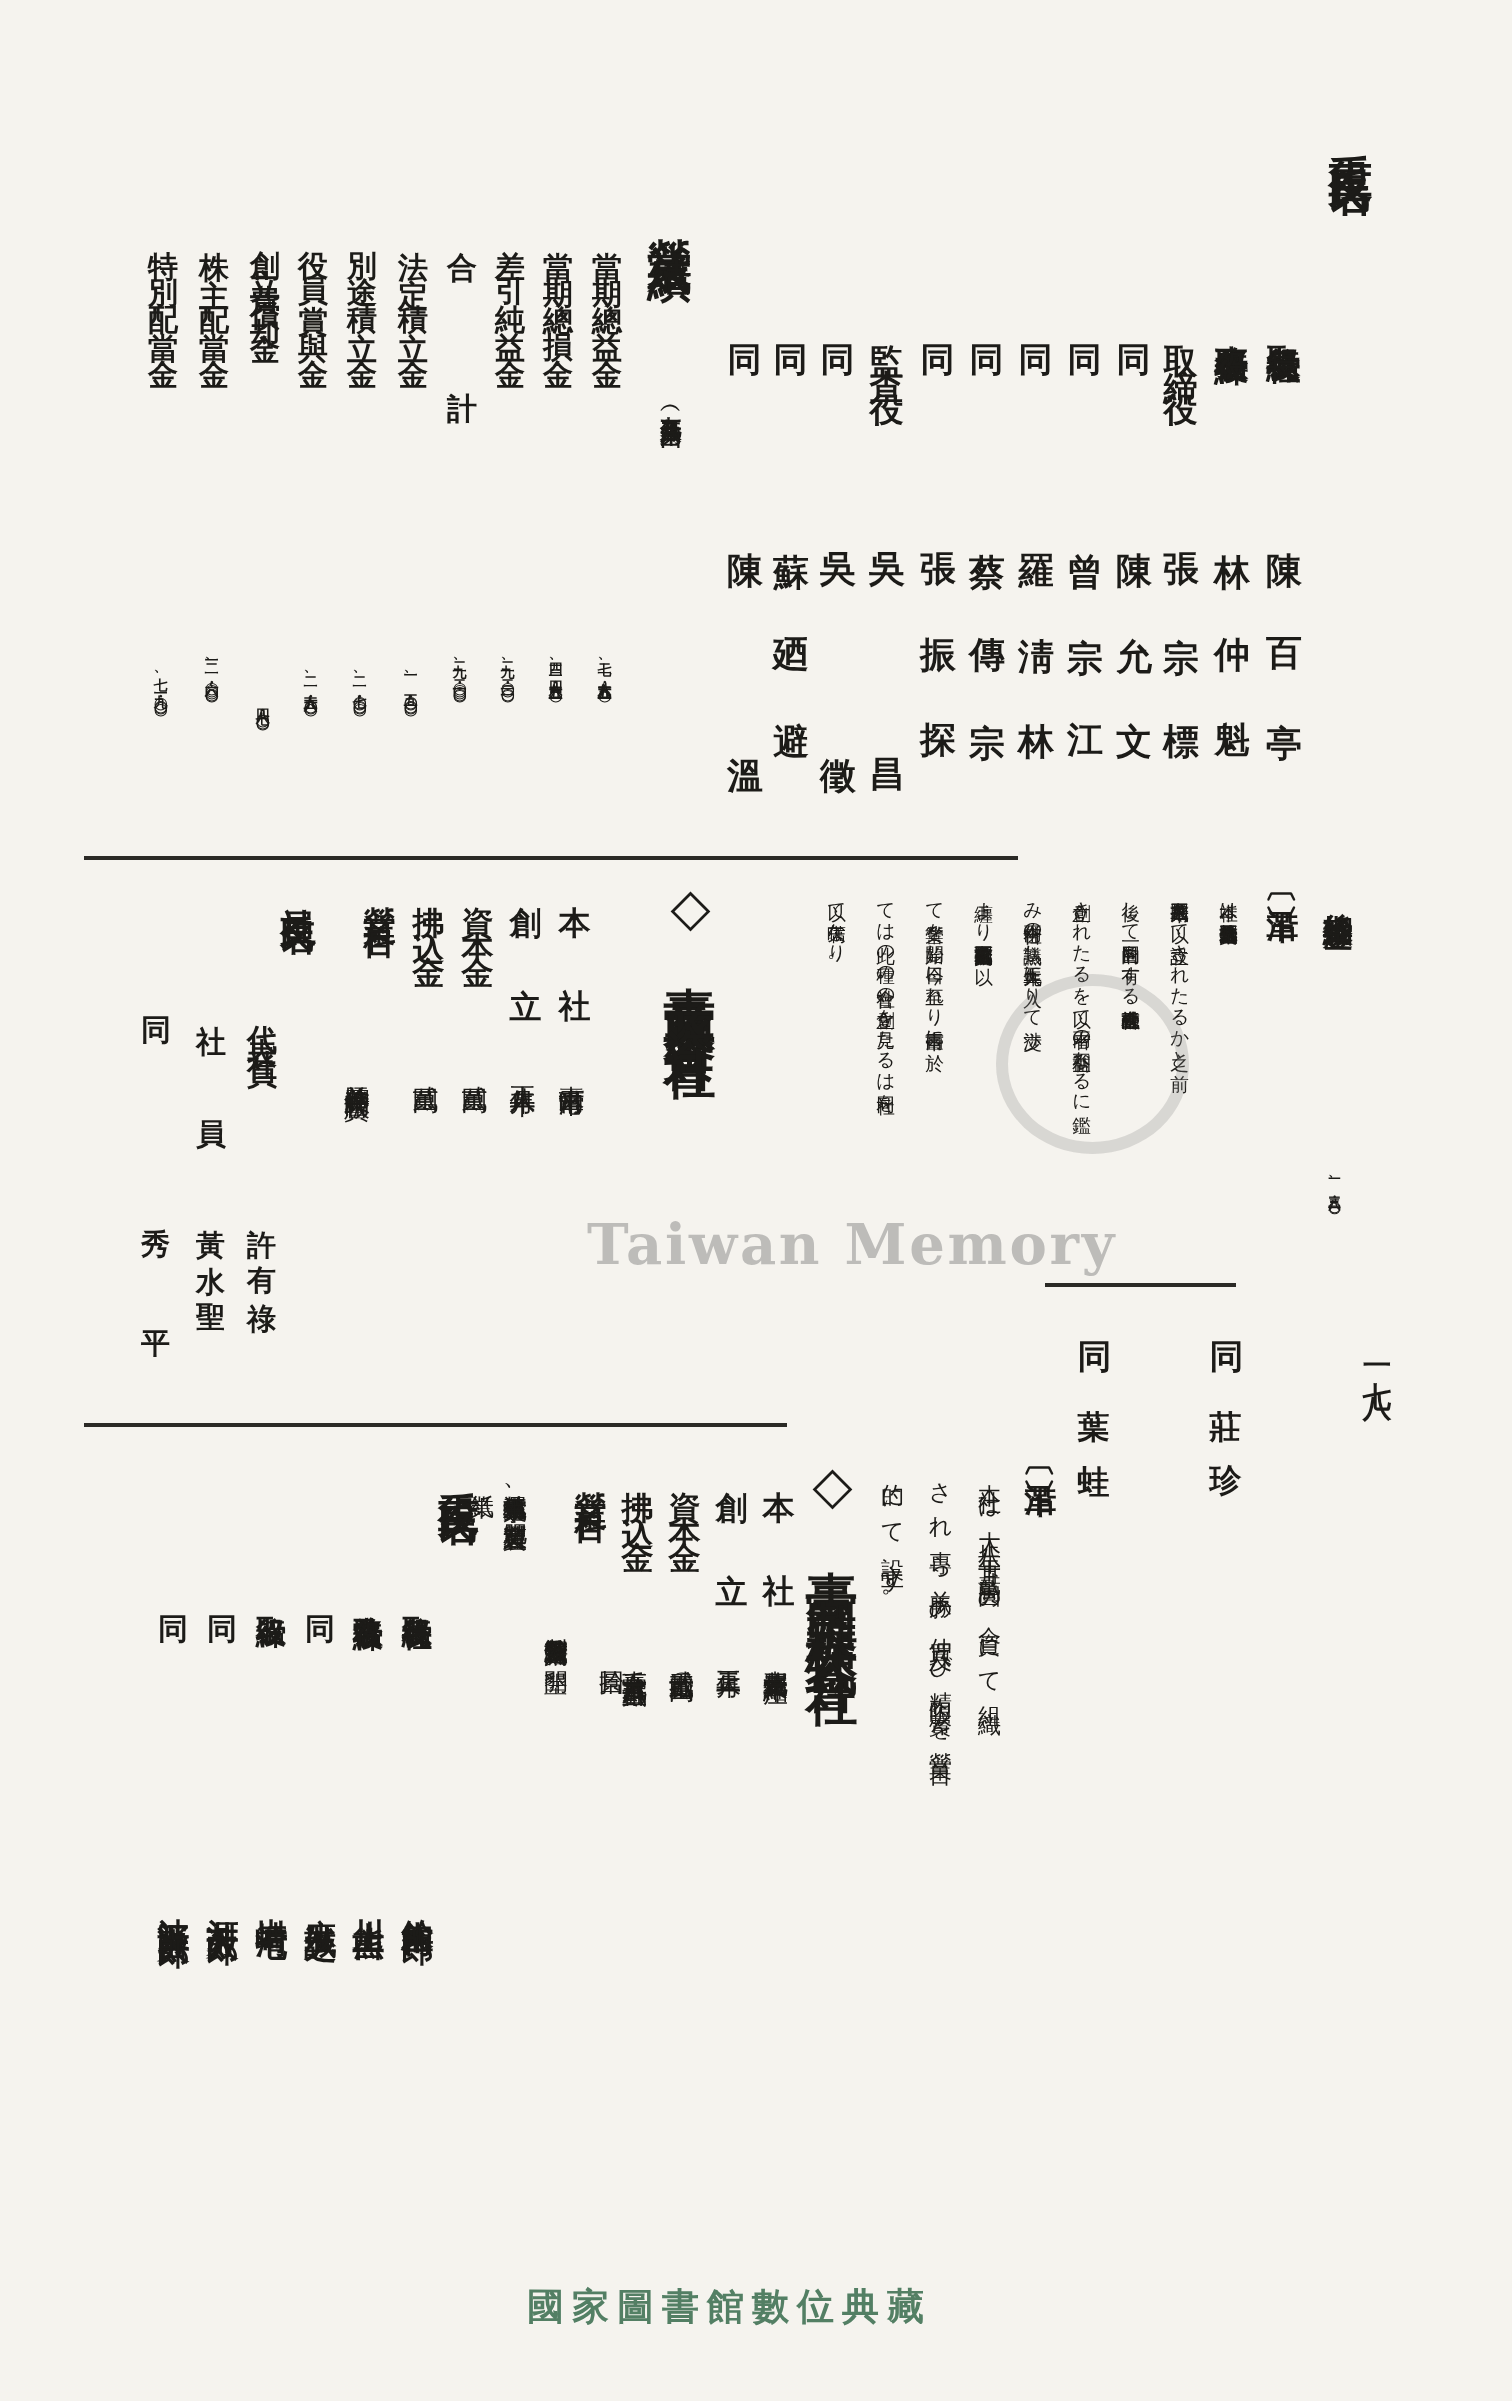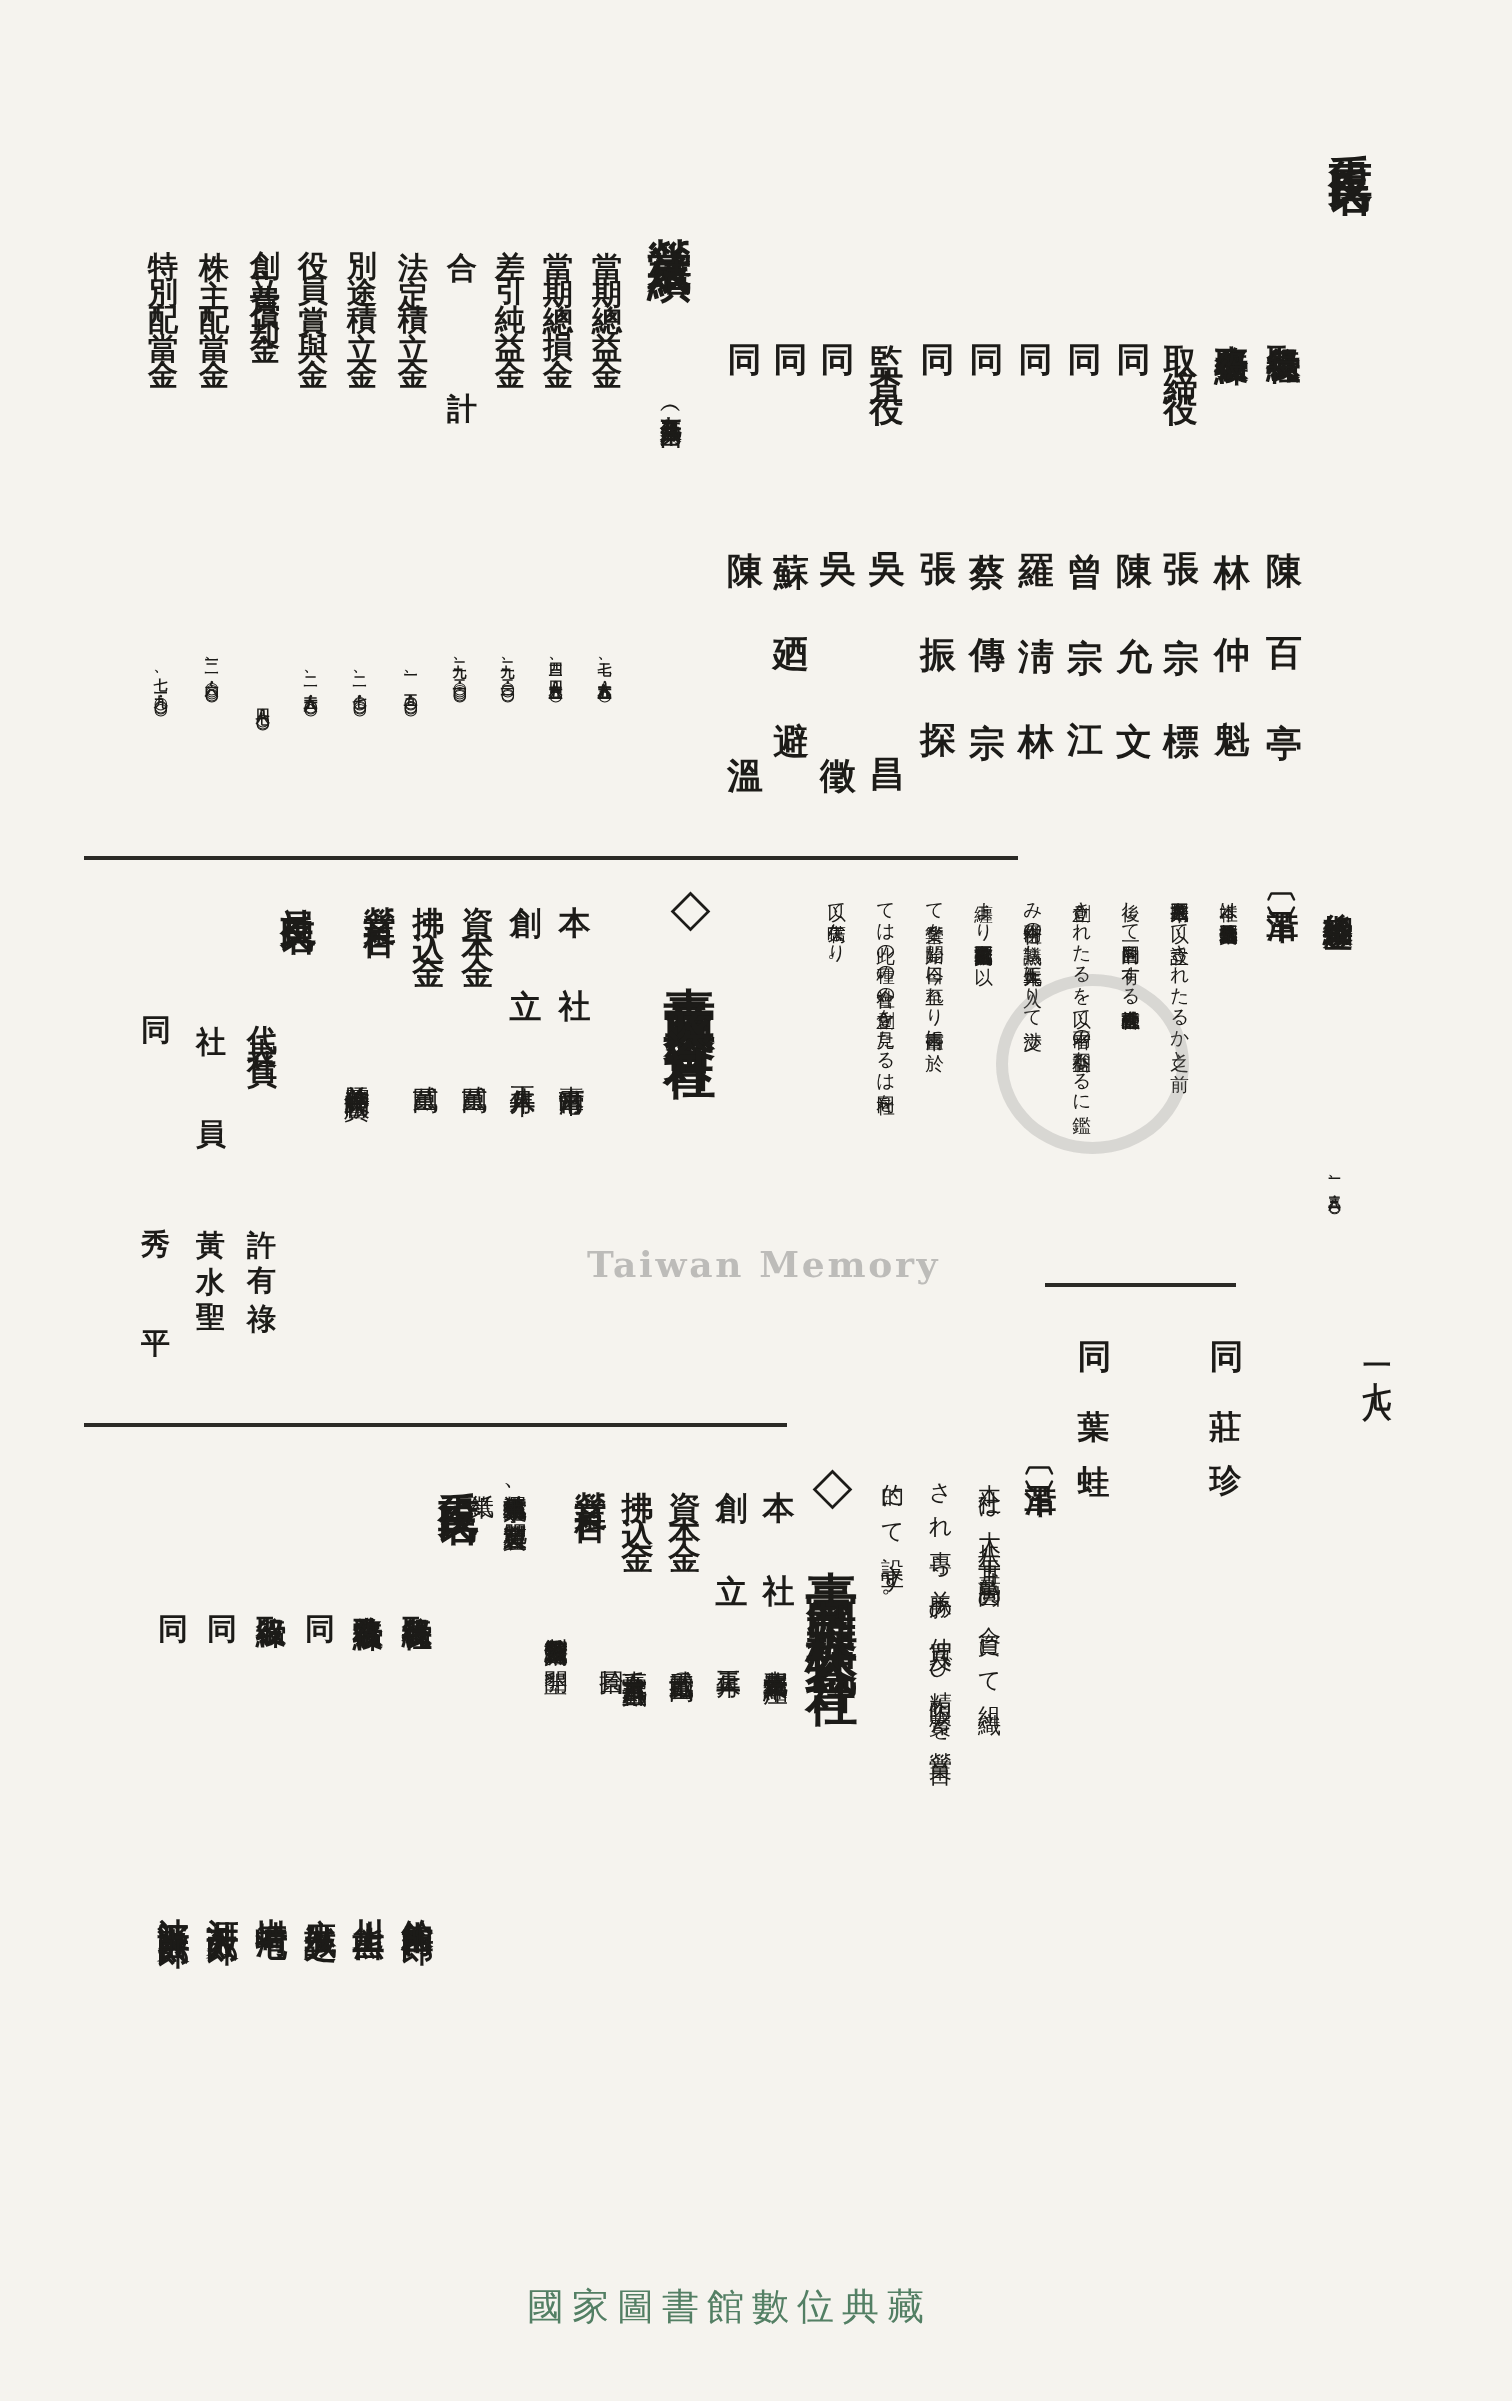--- a/index.html
+++ b/index.html
@@ -41,21 +41,21 @@
   .wcol .t{font-size:34px;font-weight:bold;}
   .wcol .n{top:69px;font-size:32px;font-weight:bold;letter-spacing:1.70em;}
   
   .pcol{position:absolute;width:43px;height:534px;}
   .pcol .t,.pcol .n{position:absolute;top:0;left:0;writing-mode:vertical-rl;text-orientation:upright;white-space:pre;line-height:1;}
   .pcol .t{font-size:30px;font-weight:bold;letter-spacing:0.04em;}
   .pcol .n{top:301px;font-size:32px;font-weight:bold;letter-spacing:0.10em;}
   .rule{position:absolute;background:#2b2a26;height:4.4px;}
   .wm{position:absolute;color:rgba(128,128,128,0.48);font-weight:bold;}
   .wm-circle{position:absolute;border:12.5px solid rgba(130,130,130,0.25);border-radius:50%;}
-  .footer{position:absolute;color:#537f64;font-size:37px;letter-spacing:8px;font-weight:normal;}
+  .footer{position:absolute;color:#537f64;font-size:37px;letter-spacing:8px;font-weight:bold;}
 </style>
 </head>
 <body>
 
 <div class="page">
 
   <div class="vcol bold" style="left:1329px;top:118px;font-size:44px;letter-spacing:0.15em;">重役氏名</div>
 
   <div class="ocol" style="left:1267px;top:318px;">
     <span class="t t5">取締役社長</span>
@@ -270,18 +270,18 @@
     <span class="t">同</span>
     <span class="n">河井芳太郎</span>
     </div>
   <div class="pcol" style="left:158px;top:1592px;">
     <span class="t">同</span>
     <span class="n">波江野吉太郎</span>
     </div>
 
   <div class="vcol bold" style="left:1363px;top:1350px;font-size:28.5px;letter-spacing:0.35em;">一七八</div>
 
-  <div class="wm" style="left:587px;top:1243px;font-size:36px;letter-spacing:2.7px;">Taiwan Memory</div>
+  <div class="wm" style="left:587px;top:1211px;font-size:56px;letter-spacing:2.7px;">Taiwan Memory</div>
   <div class="wm-circle" style="left:996px;top:974px;width:169px;height:156px;"></div>
 
   <div class="footer" style="left:527px;top:2282px;">國家圖書館數位典藏</div>
 </div>
 
 
 </body></html>

